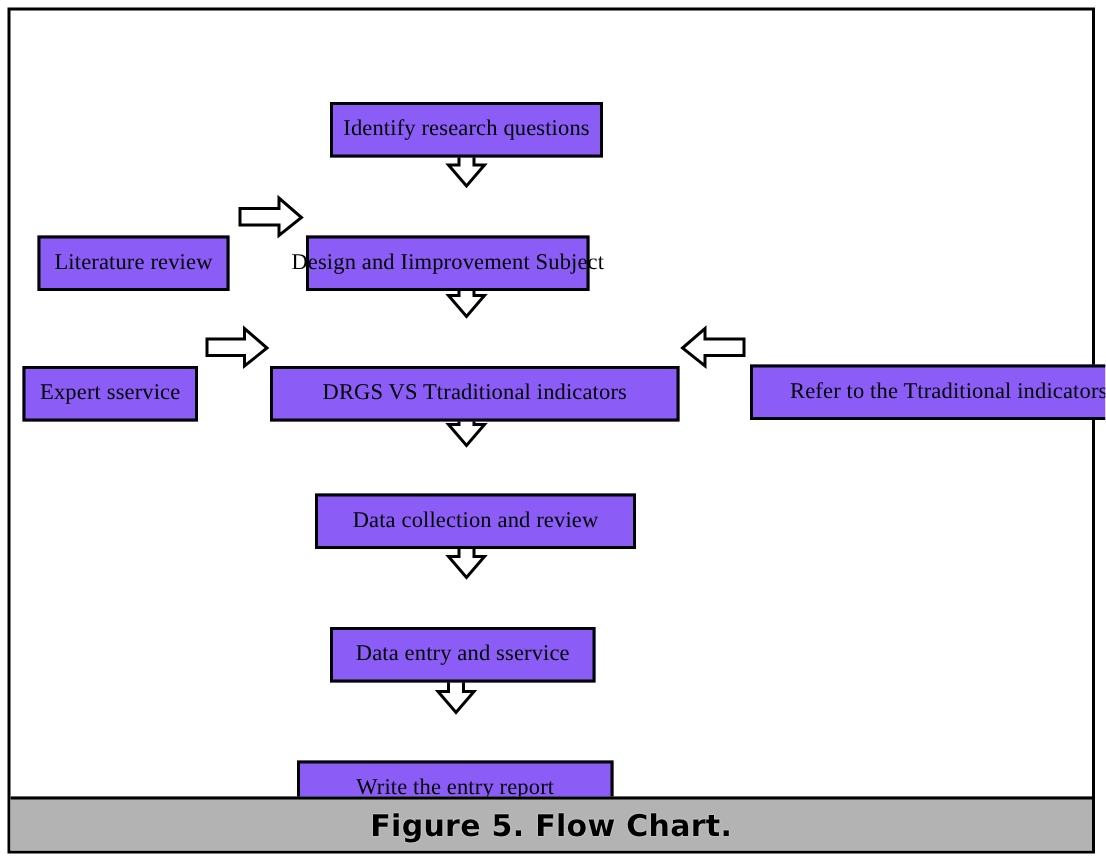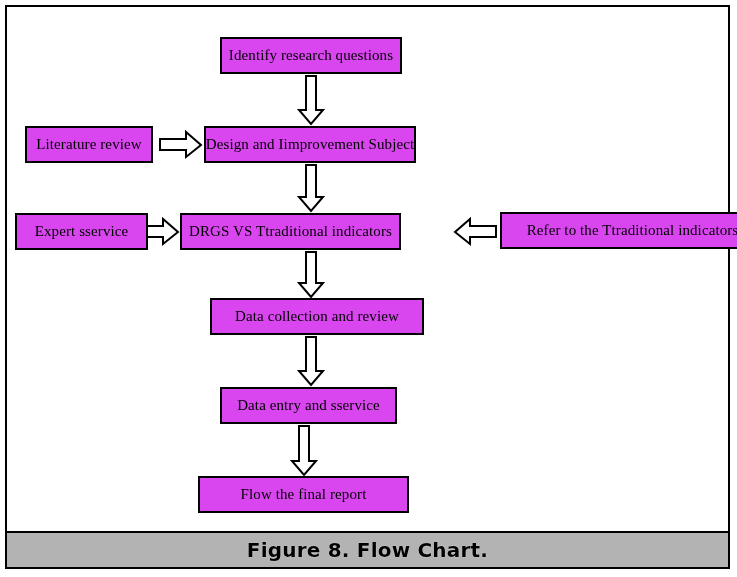--- a/index.html
+++ b/index.html
@@ -23,39 +23,40 @@
     top: 5px;
     width: 725px;
     height: 564px;
     border: 2px solid #000000;
     box-sizing: border-box;
     background: #ffffff;
   }
   .node {
     position: absolute;
     border: 2px solid #000000;
-    background: #d946ef;
+    background: #8b5cf6;
     box-sizing: border-box;
     display: flex;
     align-items: center;
     justify-content: center;
     font-family: "Liberation Serif", serif;
     font-size: 15px;
     color: #000000;
     line-height: 1.1;
     text-align: center;
     white-space: nowrap;
     letter-spacing: 0.1px;
+    margin-top: 31px;
   }
   
   .n-identify      { left: 220px; top: 37px;  width: 182px; height: 37px; }
   .n-literature    { left: 25px;  top: 126px; width: 128px; height: 37px; }
-  .n-design        { left: 204px; top: 126px; width: 212px; height: 37px; }
-  .n-expert        { left: 15px;  top: 213px; width: 133px; height: 37px; }
-  .n-drgs          { left: 180px; top: 213px; width: 221px; height: 37px; }
+  .n-design        { left: 204px; top: 126px; width: 189px; height: 37px; }
+  .n-expert        { left: 15px;  top: 213px; width: 117px; height: 37px; }
+  .n-drgs          { left: 180px; top: 213px; width: 273px; height: 37px; }
   .n-refer         { left: 500px; top: 212px; width: 265px; height: 37px; }
   .n-collection    { left: 210px; top: 298px; width: 214px; height: 37px; }
   .n-entry         { left: 220px; top: 387px; width: 177px; height: 37px; }
   .n-report        { left: 198px; top: 476px; width: 211px; height: 37px; }
 
   .arrow-layer {
     position: absolute;
     left: 0;
     top: 0;
     width: 737px;
@@ -127,19 +128,19 @@
   <div class="node n-expert">Expert sservice</div>
 
   <div class="node n-drgs">DRGS VS Ttraditional indicators</div>
 
   <div class="node n-refer">Refer to the Ttraditional indicators</div>
 
   <div class="node n-collection">Data collection and review</div>
 
   <div class="node n-entry">Data entry and sservice</div>
 
-  <div class="node n-report">Flow the final report</div>
+  <div class="node n-report">Write the entry report</div>
 
   <div class="caption-bar">
-    <span class="caption-text">Figure 8. Flow Chart.</span>
+    <span class="caption-text">Figure 5. Flow Chart.</span>
   </div>
 
 </div>
 
 </body></html>

